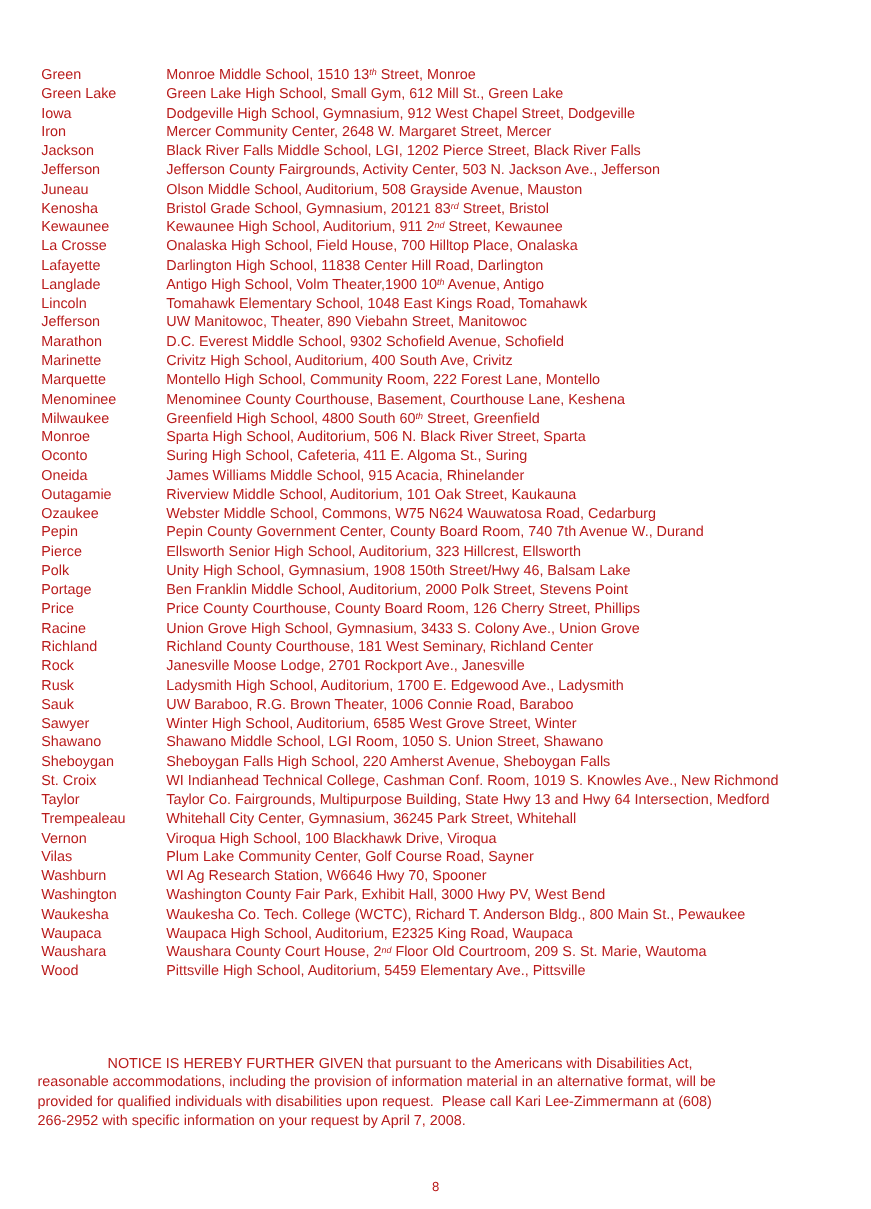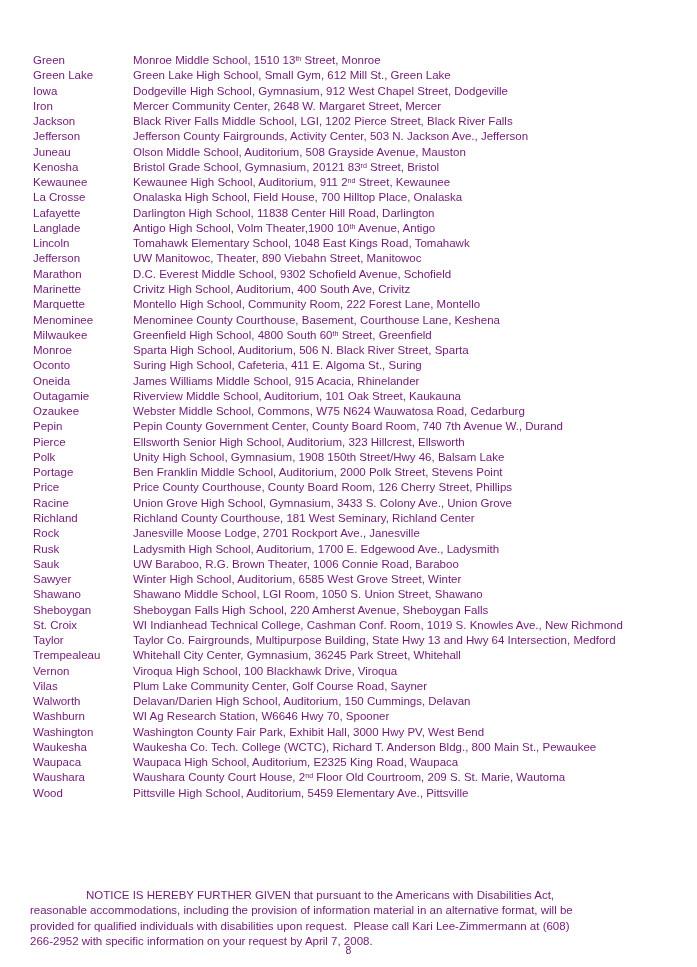--- a/index.html
+++ b/index.html
@@ -5,21 +5,21 @@
   html, body {
     margin: 0;
     padding: 0;
     background: #ffffff;
   }
   .page {
     position: relative;
     width: 697px;
     height: 967px;
     background: #ffffff;
-    color: #701a75;
+    color: #b91c1c;
     font-family: "Liberation Sans", "DejaVu Sans", sans-serif;
     overflow: hidden;
   }
   .county-list {
     position: absolute;
     left: 33px;
     top: 53px;
     font-size: 11.5px;
     line-height: 15.27px;
   }
@@ -33,35 +33,35 @@
   }
   .location-cell {
     white-space: pre;
   }
   .location-cell sup {
     font-size: 0.62em;
     line-height: 0;
     vertical-align: baseline;
     position: relative;
     top: -0.45em;
+    font-style: italic;
   }
   .notice {
     position: absolute;
     left: 30px;
     top: 844px;
     width: 650px;
     font-size: 11.5px;
     line-height: 15.27px;
   }
   .notice-line {
     white-space: pre;
   }
   .notice-line.indent {
     padding-left: 56px;
-    margin-top: 44px;
   }
   .page-number {
     position: absolute;
     left: 0;
     right: 0;
     top: 944px;
     text-align: center;
     font-size: 10.5px;
     line-height: 12px;
   }
@@ -275,24 +275,20 @@
     <div class="row">
       <span class="county-cell">Vernon</span>
       <span class="location-cell">Viroqua High School, 100 Blackhawk Drive, Viroqua</span>
     </div>
 
     <div class="row">
       <span class="county-cell">Vilas</span>
       <span class="location-cell">Plum Lake Community Center, Golf Course Road, Sayner</span>
     </div>
 
-    <div class="row">
-      <span class="county-cell">Walworth</span>
-      <span class="location-cell">Delavan/Darien High School, Auditorium, 150 Cummings, Delavan</span>
-    </div>
 
     <div class="row">
       <span class="county-cell">Washburn</span>
       <span class="location-cell">WI Ag Research Station, W6646 Hwy 70, Spooner</span>
     </div>
 
     <div class="row">
       <span class="county-cell">Washington</span>
       <span class="location-cell">Washington County Fair Park, Exhibit Hall, 3000 Hwy PV, West Bend</span>
     </div>

